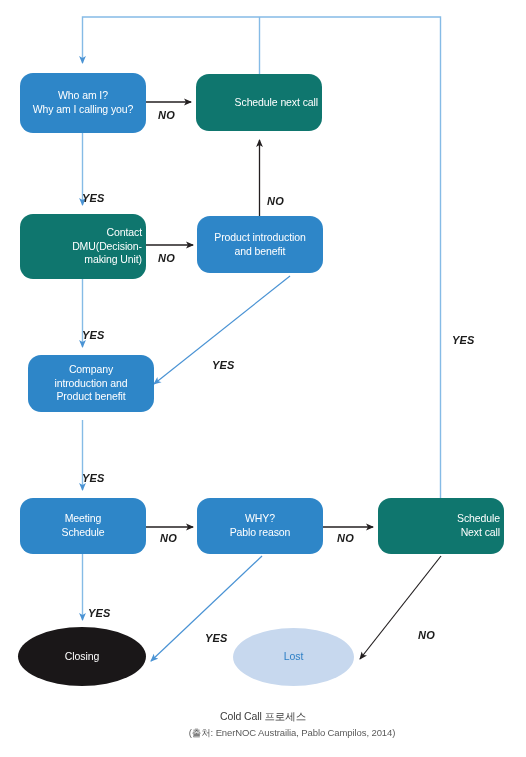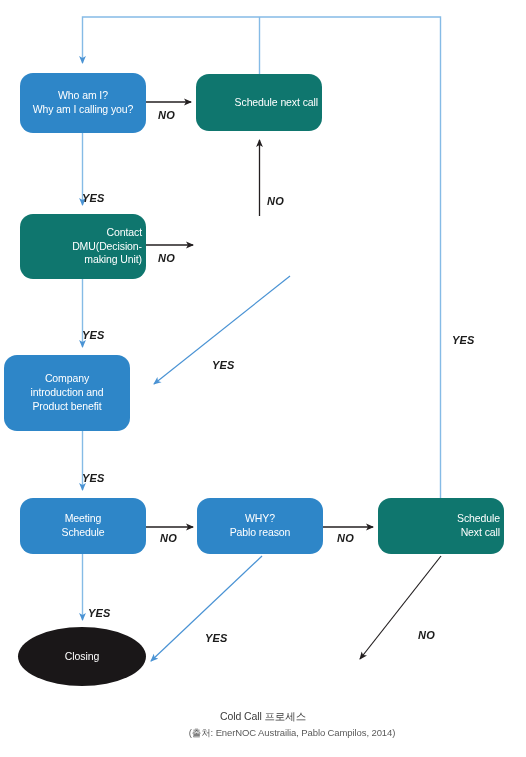--- a/index.html
+++ b/index.html
@@ -174,22 +174,26 @@
   <div class="node black" style="left:196px; top:74px; width:126px; height:57px;">
     <span class="txt">Schedule next call</span>
   </div>
 
   <div class="node black" style="left:20px; top:214px; width:126px; height:65px;">
     <span class="txt">Contact
 DMU(Decision-
 making Unit)</span>
   </div>
 
-
-  <div class="node blue" style="left:4px; top:355px; width:126px; height:76px;">
+  <div class="node blue" style="left:197px; top:216px; width:126px; height:57px;">
+    <span class="txt">Product  introduction
+and benefit</span>
+  </div>
+
+  <div class="node blue" style="left:28px; top:355px; width:126px; height:57px;">
     <span class="txt">Company
 introduction and
 Product  benefit</span>
   </div>
 
   <div class="node blue" style="left:20px; top:498px; width:126px; height:56px;">
     <span class="txt">Meeting
 Schedule</span>
   </div>
 
@@ -200,20 +204,23 @@
 
   <div class="node black" style="left:378px; top:498px; width:126px; height:56px;">
     <span class="txt">Schedule
 Next call</span>
   </div>
 
   <div class="node ellipse-black" style="left:18px; top:627px; width:128px; height:59px;">
     <span class="txt">Closing</span>
   </div>
 
+  <div class="node ellipse-lightblue" style="left:233px; top:628px; width:121px; height:58px;">
+    <span class="txt">Lost</span>
+  </div>
 
   <div class="edge-label" style="left:158px; top:85px;">NO</div>
   <div class="edge-label" style="left:82px;  top:168px;">YES</div>
   <div class="edge-label" style="left:267px; top:171px;">NO</div>
   <div class="edge-label" style="left:158px; top:228px;">NO</div>
   <div class="edge-label" style="left:82px;  top:305px;">YES</div>
   <div class="edge-label" style="left:212px; top:335px;">YES</div>
   <div class="edge-label" style="left:82px;  top:448px;">YES</div>
   <div class="edge-label" style="left:160px; top:508px;">NO</div>
   <div class="edge-label" style="left:337px; top:508px;">NO</div>

